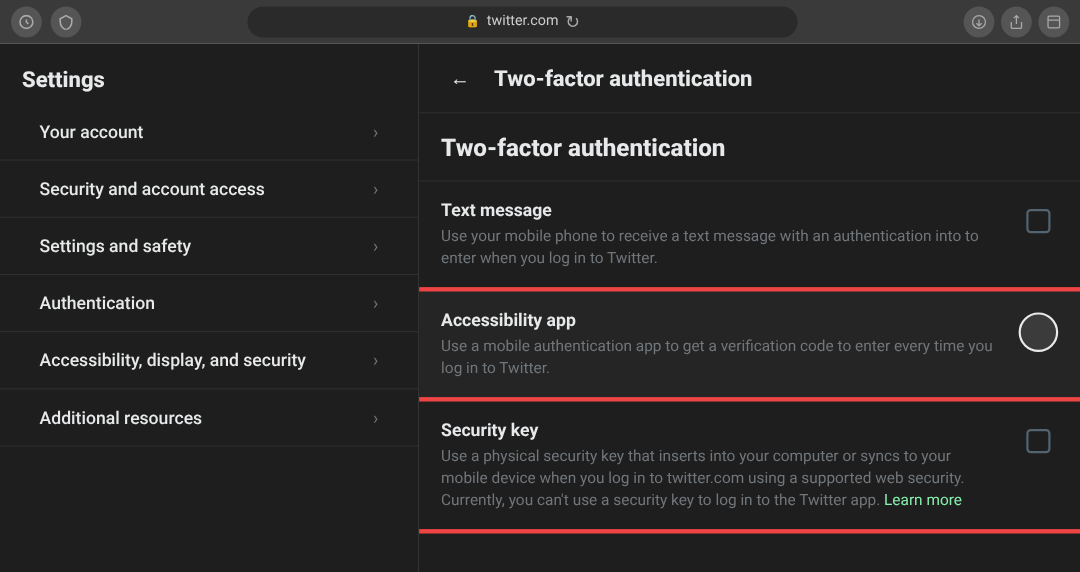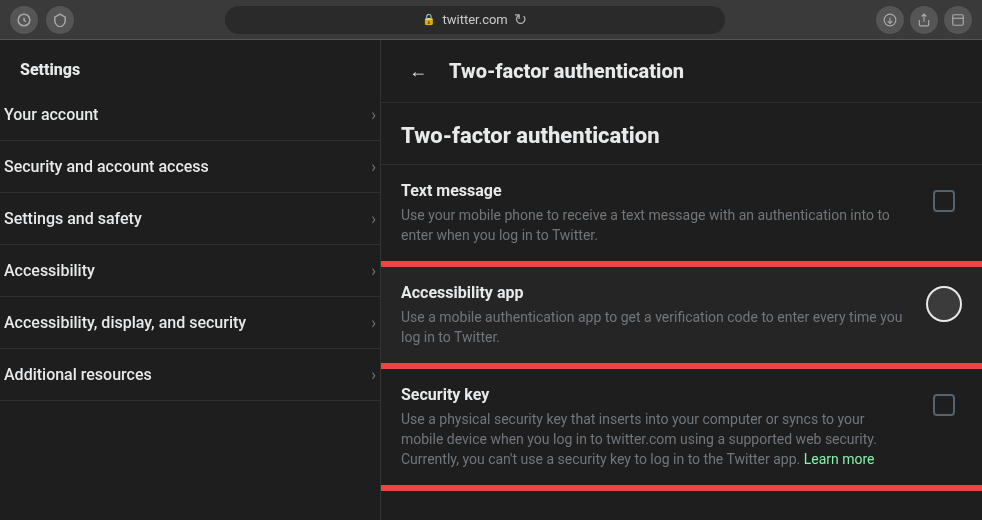--- a/index.html
+++ b/index.html
@@ -75,30 +75,30 @@
 
     
     .sidebar {
       width: 381px;
       background: #1e1e1e;
       border-right: 1px solid #333;
       overflow-y: auto;
       flex-shrink: 0;
     }
     .sidebar-title {
-      font-size: 16px;
+      font-size: 20px;
       font-weight: 800;
       color: #e7e9ea;
       padding: 20px 20px 10px 20px;
     }
     .sidebar-item {
       display: flex;
       align-items: center;
       justify-content: space-between;
-      padding: 16px 4px;
+      padding: 16px 36px;
       cursor: pointer;
       border-bottom: 1px solid #2f2f2f;
       color: #e7e9ea;
     }
     .sidebar-item-label {
       font-size: 16px;
       font-weight: 500;
       color: #e7e9ea;
     }
     .chevron-icon {
@@ -146,21 +146,21 @@
       padding: 20px 20px 16px 20px;
       border-bottom: 1px solid #2f2f2f;
     }
 
     
     .auth-option {
       display: flex;
       align-items: flex-start;
       justify-content: flex-end;
       padding: 16px 20px;
-      border-bottom: 6px solid #ef4444;
+      border-bottom: 4px solid #ef4444;
       position: relative;
     }
     .auth-option-content {
       flex: 1;
       padding-right: 16px;
     }
     .auth-option-title {
       font-size: 16px;
       font-weight: 700;
       color: #e7e9ea;
@@ -283,21 +283,21 @@
     </div>
     <div class="sidebar-item">
       <span class="sidebar-item-label">Security and account access</span>
       <span class="chevron-icon">›</span>
     </div>
     <div class="sidebar-item">
       <span class="sidebar-item-label">Settings and safety</span>
       <span class="chevron-icon">›</span>
     </div>
     <div class="sidebar-item">
-      <span class="sidebar-item-label">Accessibility</span>
+      <span class="sidebar-item-label">Authentication</span>
       <span class="chevron-icon">›</span>
     </div>
     <div class="sidebar-item">
       <span class="sidebar-item-label">Accessibility, display, and security</span>
       <span class="chevron-icon">›</span>
     </div>
     <div class="sidebar-item">
       <span class="sidebar-item-label">Additional resources</span>
       <span class="chevron-icon">›</span>
     </div>

